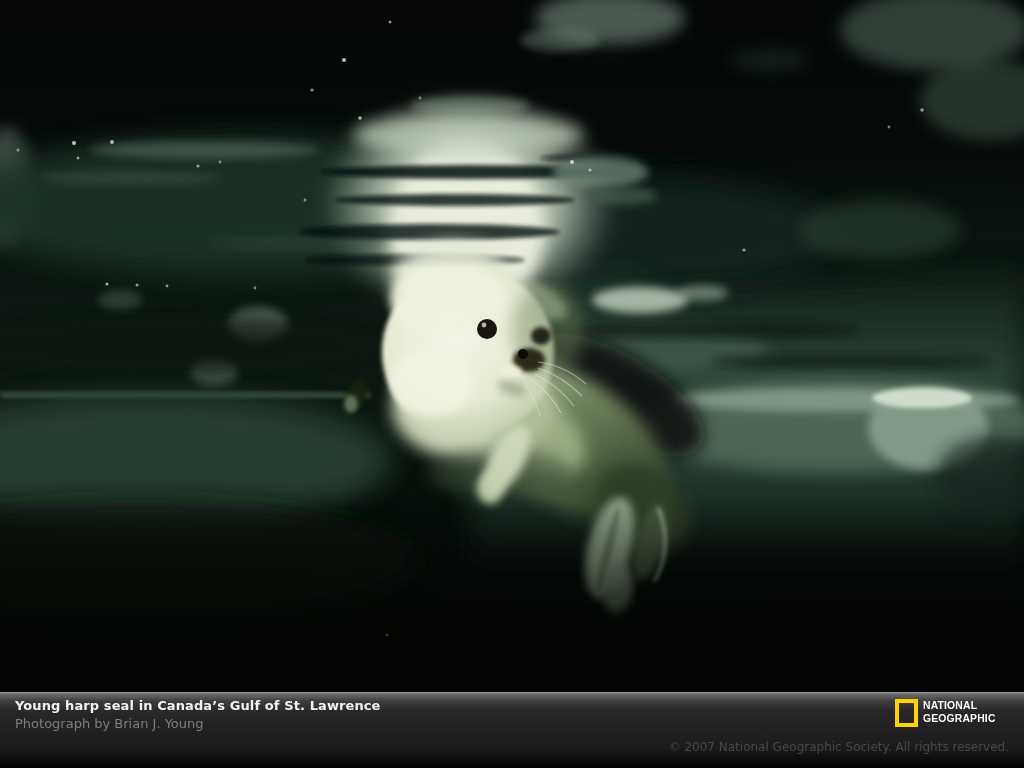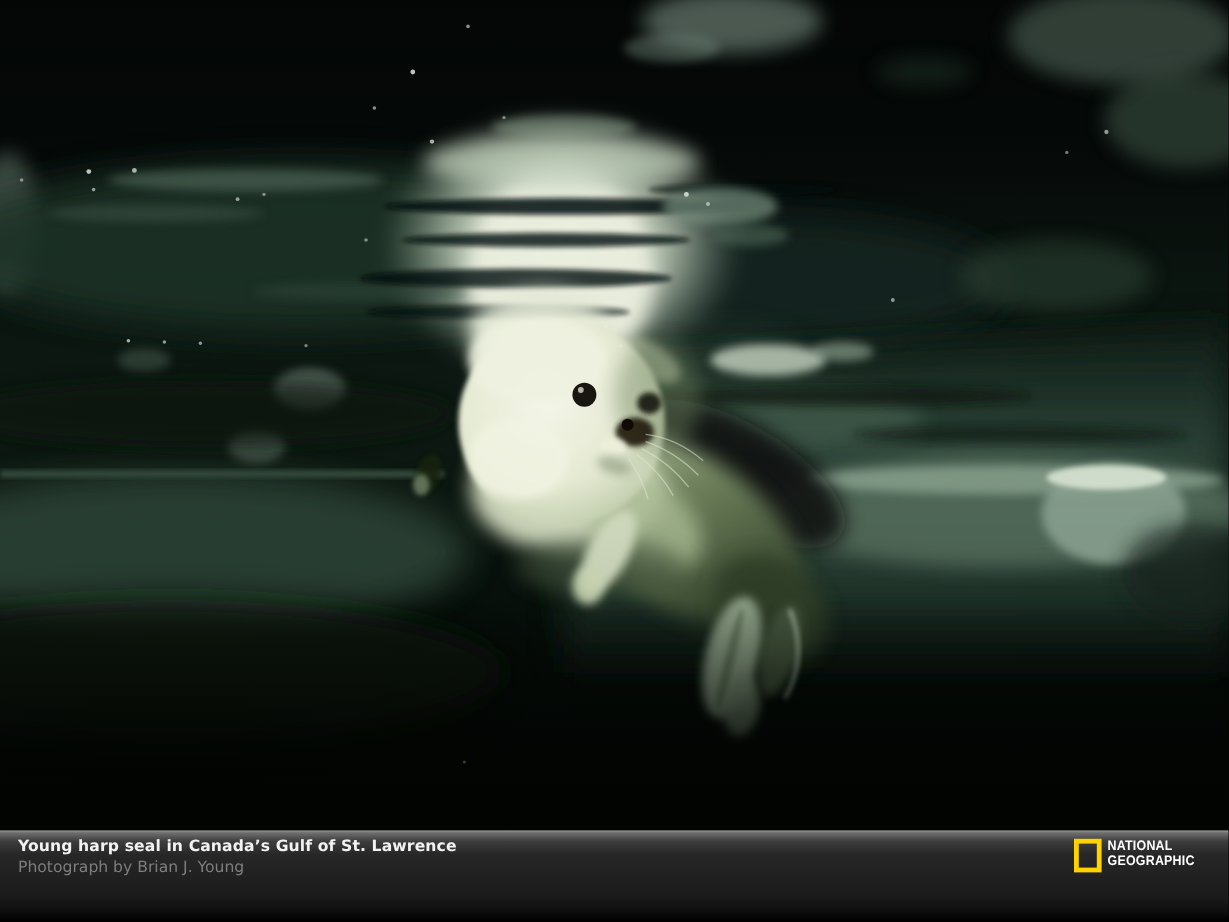--- a/index.html
+++ b/index.html
@@ -242,15 +242,16 @@
     <div class="caption-credit">Photograph by Brian J. Young</div>
 
     <div class="ng-logo">
       <span class="ng-frame"></span>
       <div class="ng-text">
         <span>NATIONAL</span>
         <span>GEOGRAPHIC</span>
       </div>
     </div>
 
+    <div class="copyright">© 2007 National Geographic Society. All rights reserved.</div>
   </div>
 
 </div>
 
 </body></html>

